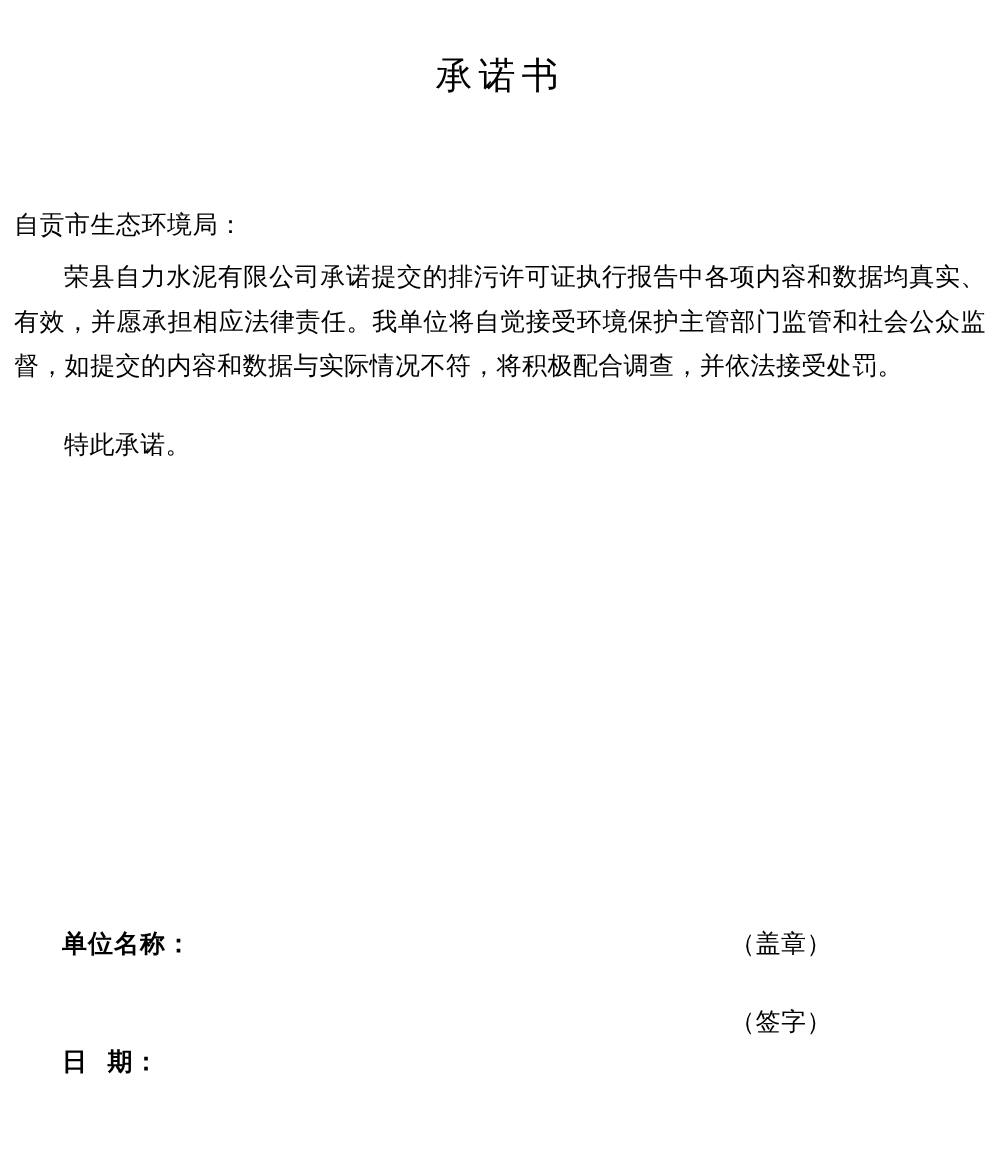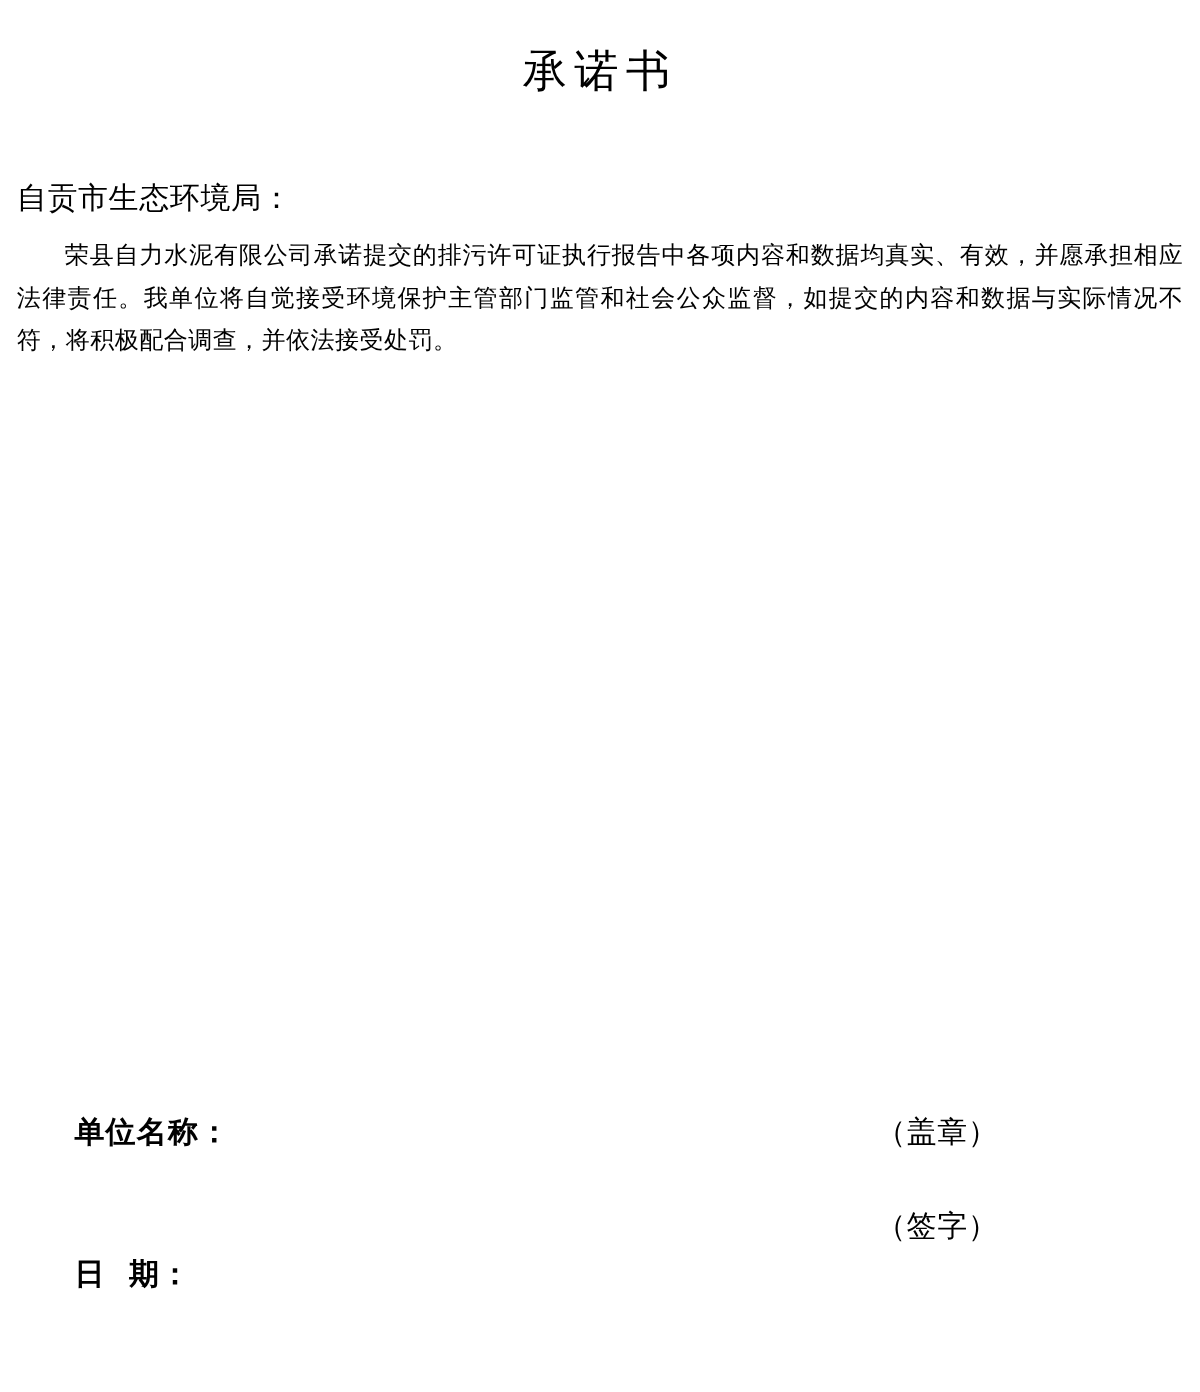--- a/index.html
+++ b/index.html
@@ -13,40 +13,40 @@
     font-family: "DejaVu Serif", "Liberation Serif", serif;
     color: #000000;
     position: relative;
     overflow: hidden;
   }
   .page {
     position: relative;
     width: 1000px;
     height: 1160px;
     box-sizing: border-box;
-    padding: 0 14px;
+    padding: 16px 14px;
   }
   .doc-title {
     text-align: center;
     font-size: 37px;
     letter-spacing: 6px;
     font-weight: normal;
     margin: 0;
     padding-top: 34px;
     line-height: 1.4;
     font-family: "DejaVu Serif", "Liberation Serif", serif;
   }
   .salutation {
-    margin-top: 60px;
+    margin-top: 104px;
     font-size: 25px;
     line-height: 1.5;
     letter-spacing: 0.5px;
   }
   .body-paragraph {
-    font-size: 20px;
+    font-size: 25px;
     line-height: 1.78;
     letter-spacing: 0.4px;
     text-align: justify;
     text-justify: inter-ideograph;
     margin-top: 12px;
     text-indent: 2em;
   }
   .closing-paragraph {
     font-size: 25px;
     line-height: 1.78;
@@ -86,20 +86,21 @@
 <body>
 
 <div class="page">
 
   <h1 class="doc-title">承诺书</h1>
 
   <div class="salutation">自贡市生态环境局：</div>
 
   <p class="body-paragraph">荣县自力水泥有限公司承诺提交的排污许可证执行报告中各项内容和数据均真实、有效，并愿承担相应法律责任。我单位将自觉接受环境保护主管部门监管和社会公众监督，如提交的内容和数据与实际情况不符，将积极配合调查，并依法接受处罚。</p>
 
+  <p class="closing-paragraph">特此承诺。</p>
 
   <div class="signature-block">
 
     <div class="sig-row">
       <span class="sig-label">单位名称：</span>
       <span class="sig-note">（盖章）</span>
     </div>
 
     <div class="sig-row">
       <span class="sig-note">（签字）</span>

